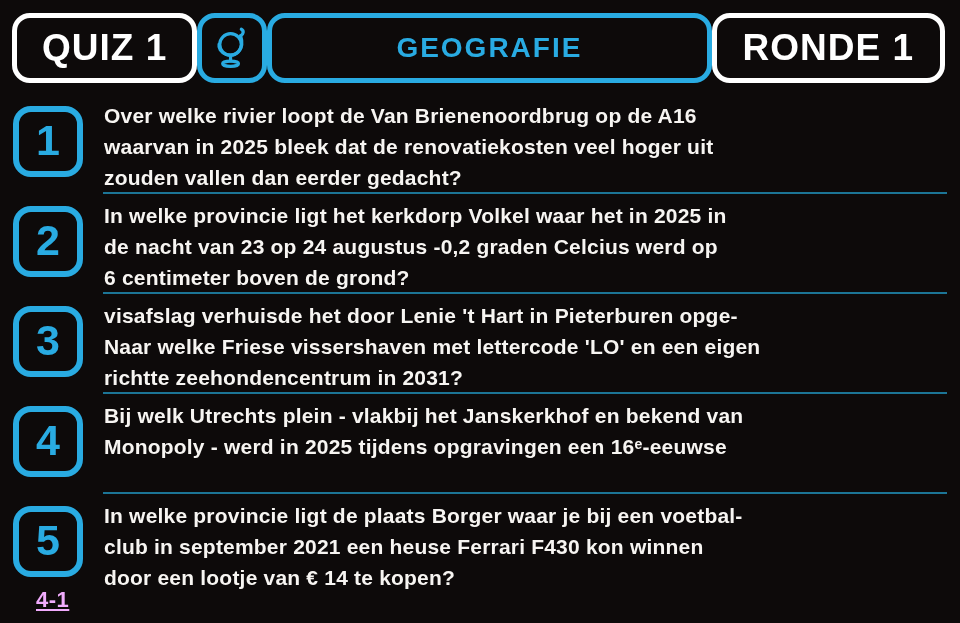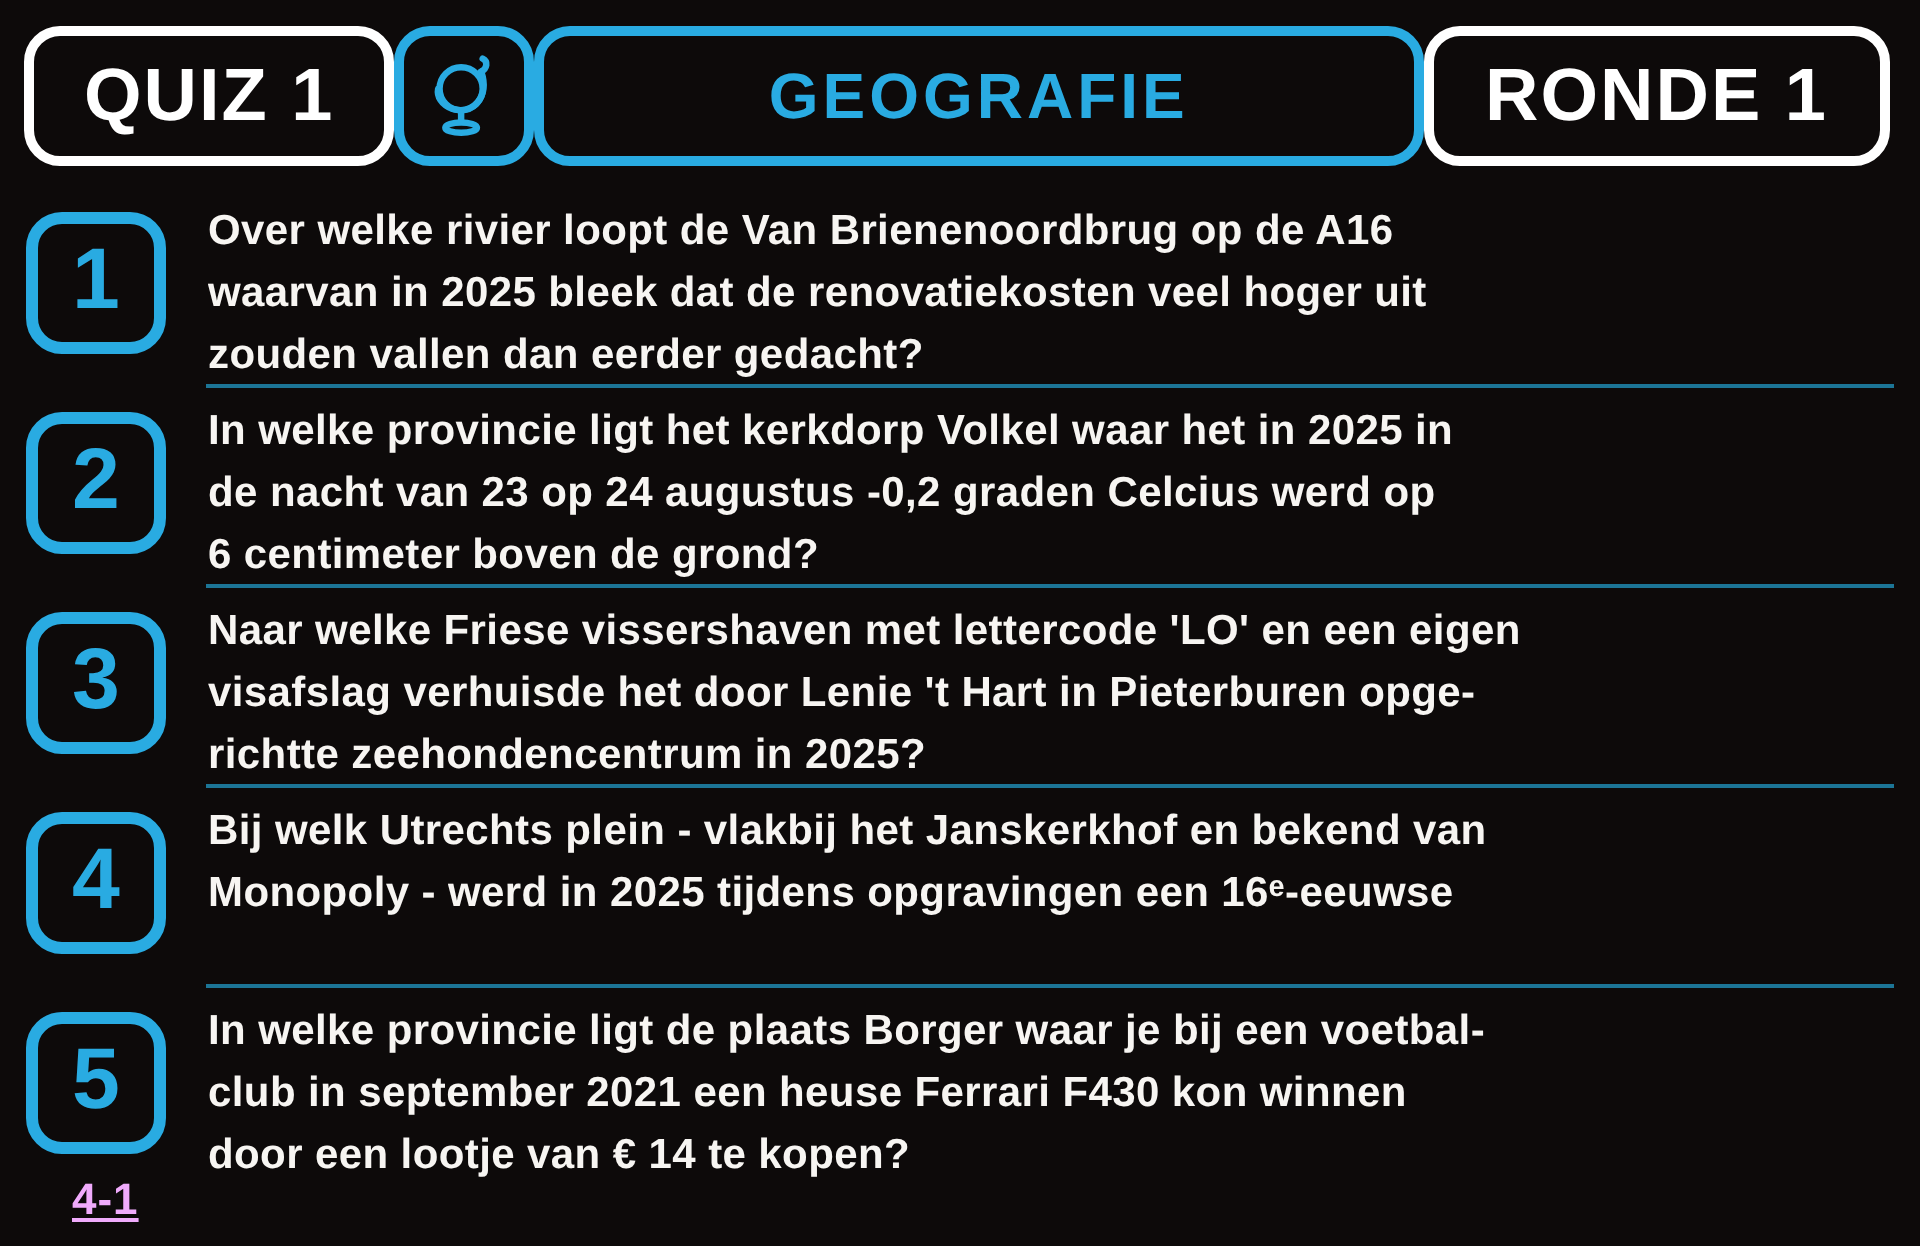--- a/index.html
+++ b/index.html
@@ -19,21 +19,21 @@
   }
   .pill {
     display:flex; align-items:center; justify-content:center;
     border-radius:18px; background:transparent;
     white-space:nowrap;
   }
   .pill-white { border:5px solid #ffffff; color:#ffffff; }
   .pill-cyan  { border:5px solid #29abe2; color:#29abe2; }
   .quiz-pill  { padding:0 25px; font-size:37px; letter-spacing:1px; }
   .icon-pill  { width:70px; flex:none; }
-  .title-pill { flex:1; font-size:32px; letter-spacing:2px; }
+  .title-pill { flex:1; font-size:28px; letter-spacing:2px; }
   .ronde-pill { padding:0 26px; font-size:37px; letter-spacing:1px; }
   .globe-svg { display:block; }
 
   
   .questions { position:absolute; top:96px; left:13px; right:13px; }
   .q-row { position:relative; height:100px; display:flex; gap:21px; }
   .q-badge {
     flex:none; margin-top:10px; width:70px; height:71px;
     border:6px solid #29abe2; border-radius:18px;
     display:flex; align-items:center; justify-content:center;
@@ -115,23 +115,23 @@
         <div>6 centimeter boven de grond?</div>
       </div>
       <div class="q-sep"></div>
     </div>
 
     <div class="q-row">
       <div class="q-badge">
         <span class="q-num">3</span>
       </div>
       <div class="q-text">
+        <div>visafslag verhuisde het door Lenie 't Hart in Pieterburen opge-</div>
         <div>Naar welke Friese vissershaven met lettercode 'LO' en een eigen</div>
-        <div>visafslag verhuisde het door Lenie 't Hart in Pieterburen opge-</div>
-        <div>richtte zeehondencentrum in 2025?</div>
+        <div>richtte zeehondencentrum in 2031?</div>
       </div>
       <div class="q-sep"></div>
     </div>
 
     <div class="q-row">
       <div class="q-badge">
         <span class="q-num">4</span>
       </div>
       <div class="q-text">
         <div>Bij welk Utrechts plein - vlakbij het Janskerkhof en bekend van</div>

